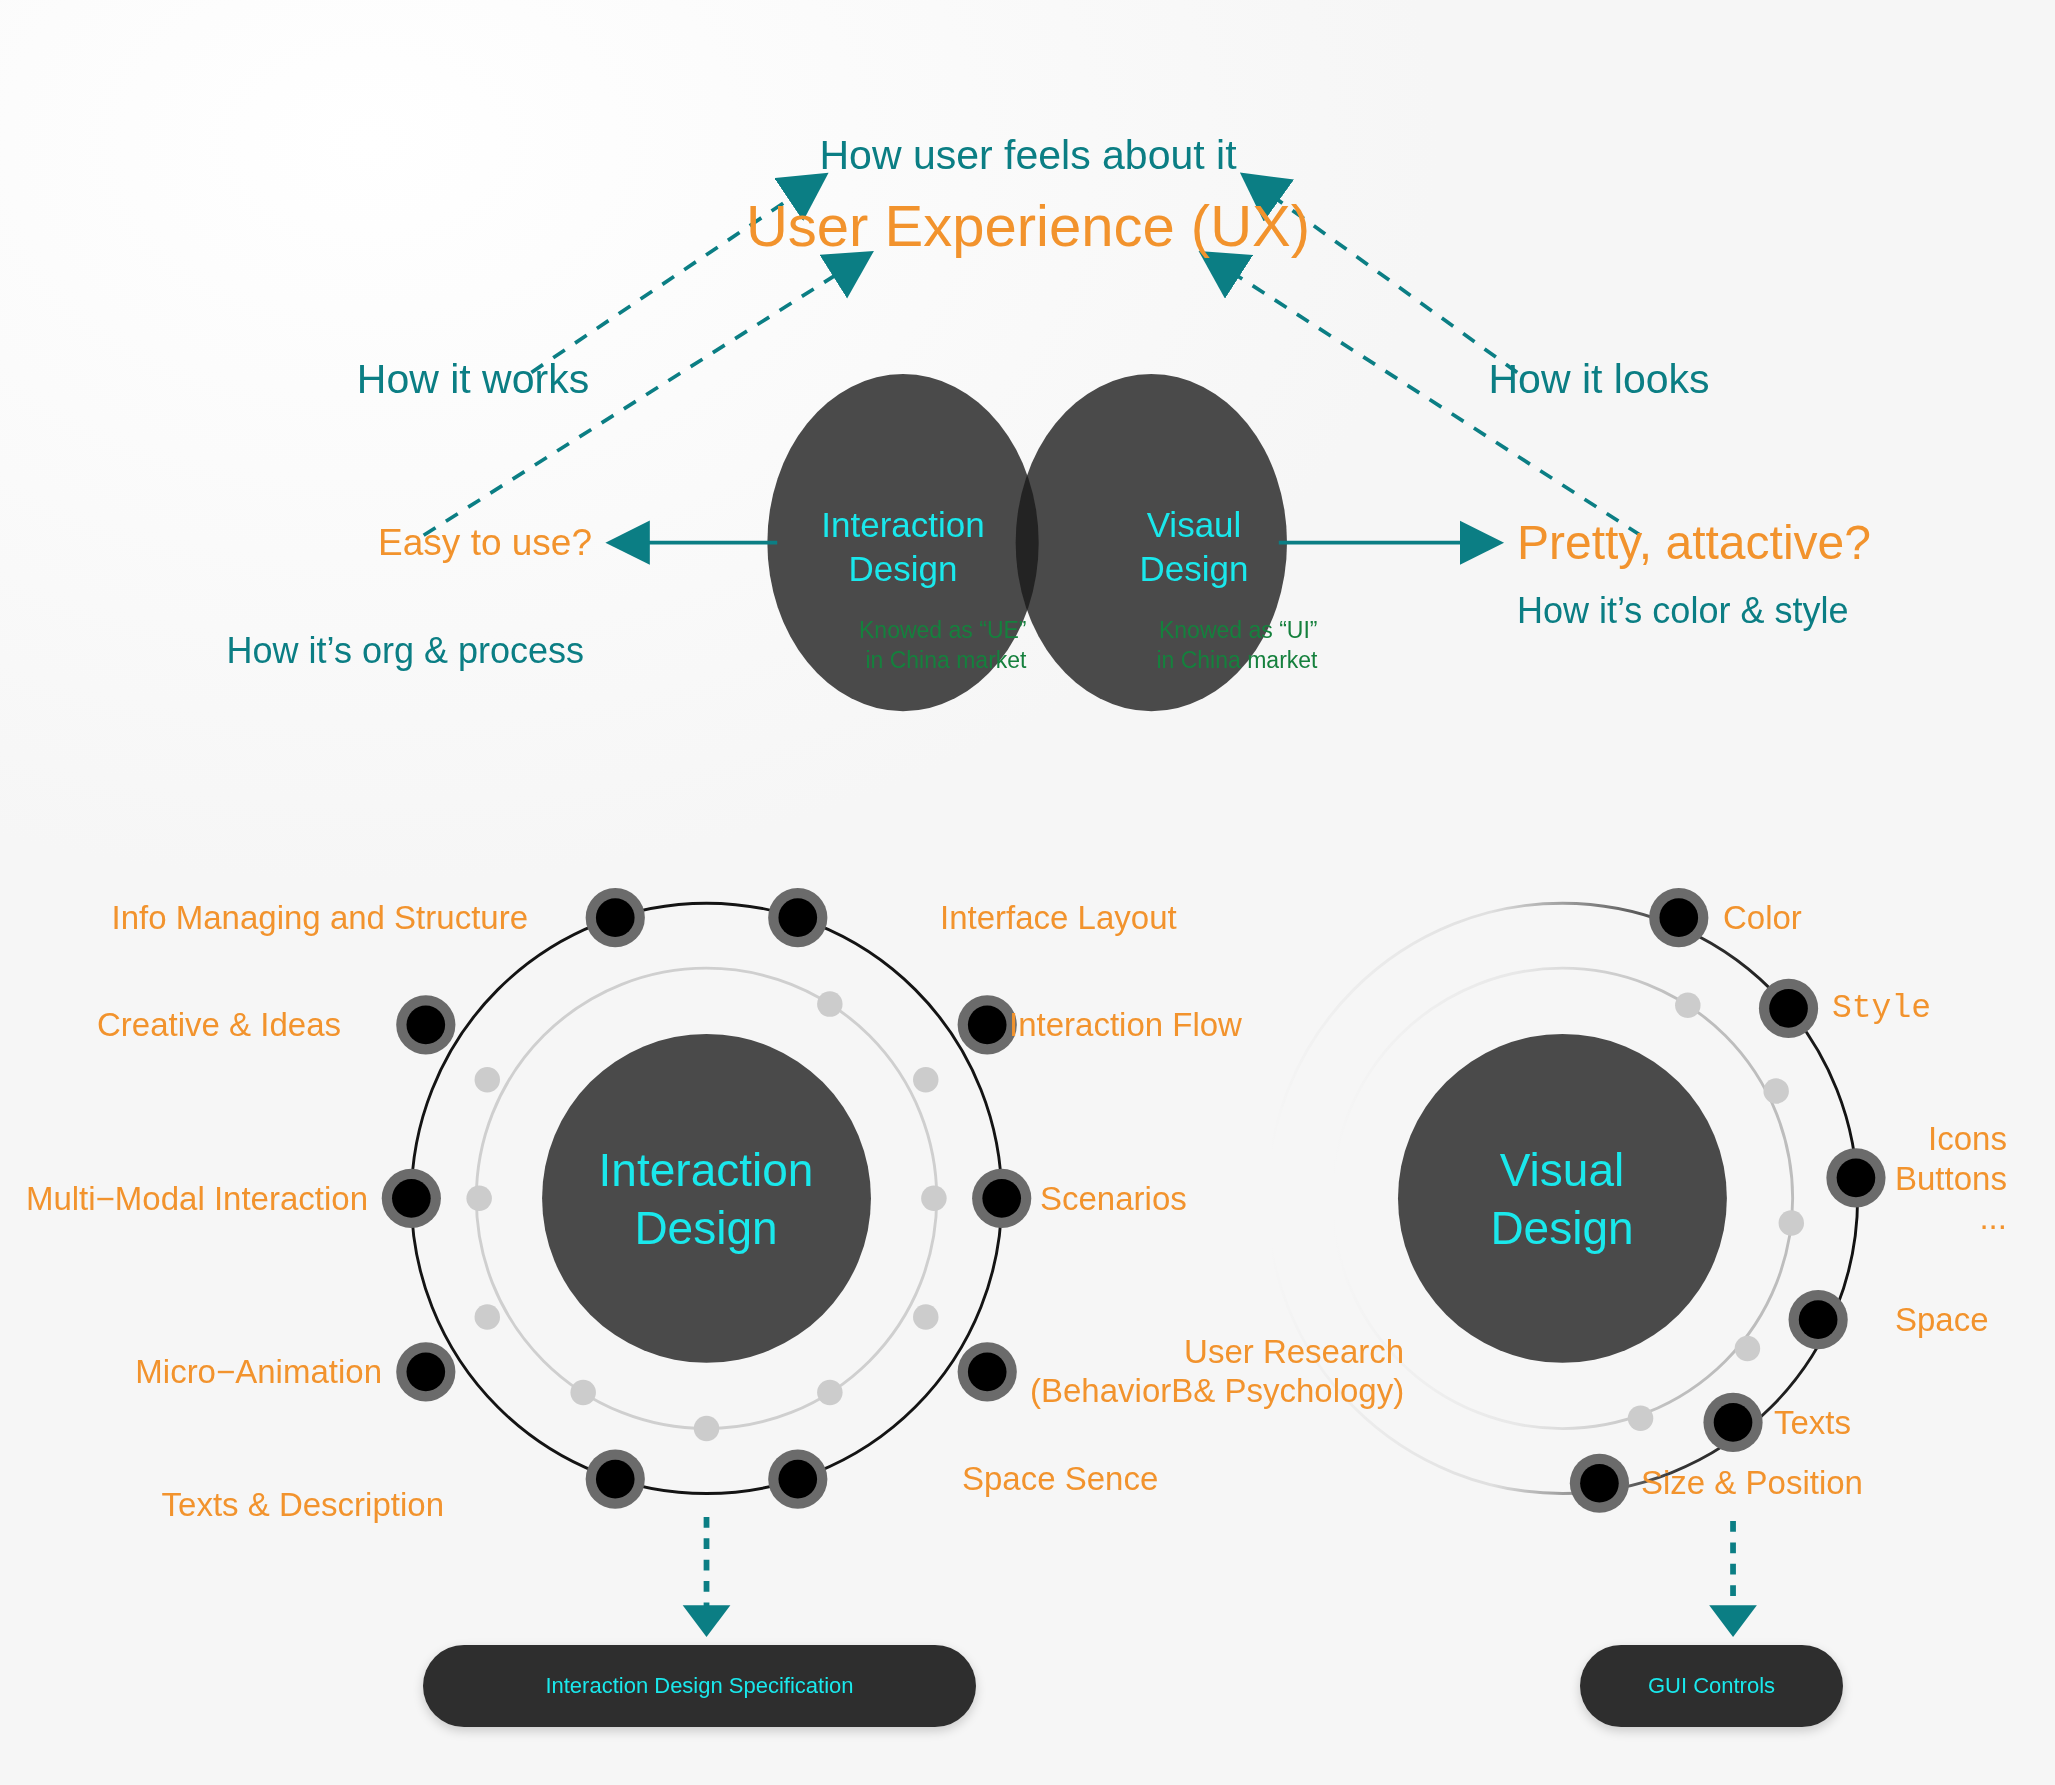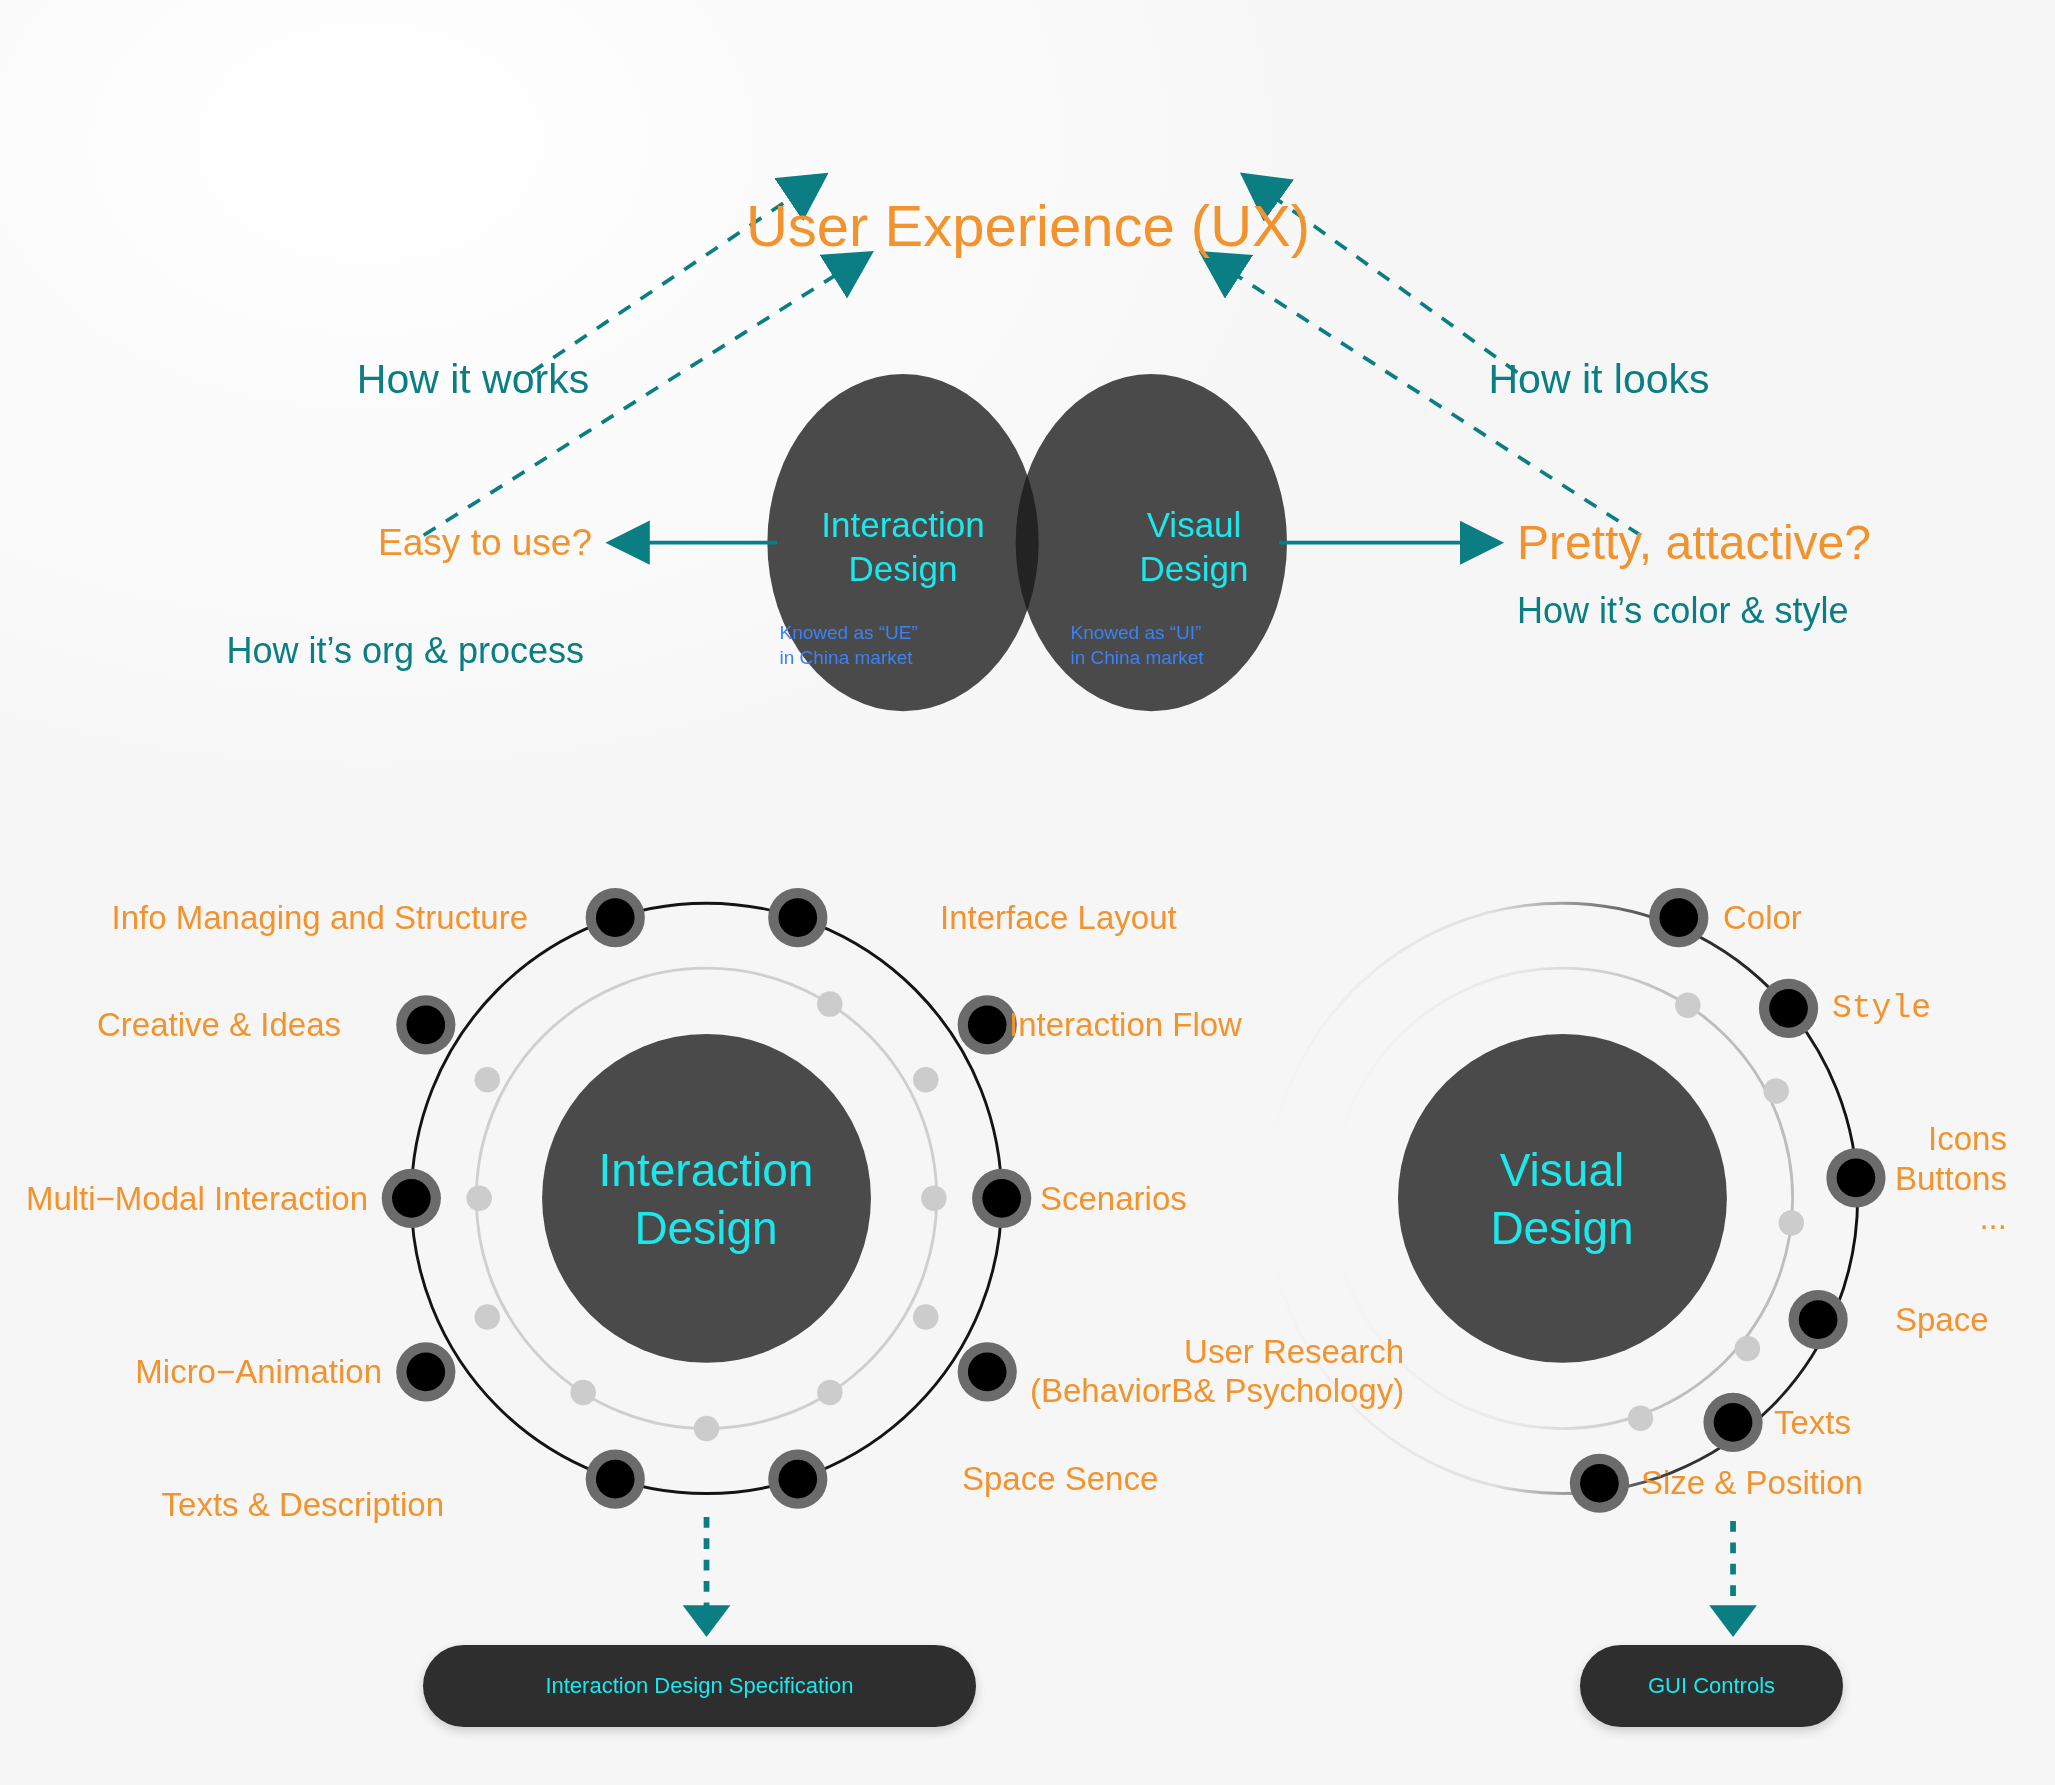--- a/index.html
+++ b/index.html
@@ -15,21 +15,21 @@
   #stage{position:absolute;left:0;top:0;width:2056px;height:1785px;}
   svg.layer{position:absolute;left:0;top:0;width:2056px;height:1785px;overflow:visible;}
   .lbl{position:absolute;white-space:nowrap;line-height:1.12;}
   .teal{color:#0b7e84;}
   .orange{color:#f2932d;}
   .t-lg{font-size:41px;}
   .t-md{font-size:36px;}
   .t-sm{font-size:33px;text-align:right;}
   .center-ttl{font-size:46px;color:#1ae8ec;text-align:center;line-height:1.25;}
   .venn-ttl{font-size:35px;color:#1ae8ec;text-align:center;line-height:1.25;}
-  .venn-sub{font-size:19px;color:#3b82f6;text-align:left;line-height:1.3;}
+  .venn-sub{font-size:23px;color:#15803d;text-align:right;line-height:1.3;}
   .pill{
     position:absolute;background:#2e2e2e;border-radius:82px;
     display:flex;align-items:center;justify-content:center;
     color:#1ae8ec;font-size:22px;
     box-shadow:0 4.1px 10.7px rgba(0,0,0,.18);
   }
   .anchor-c{transform:translate(-50%,-50%);}
   .anchor-r{transform:translate(-100%,-50%);}
   .anchor-l{transform:translate(0,-50%);}
 </style>
@@ -193,20 +193,21 @@
           </g>
       </g>
 
       <g>
         <line x1="4215" y1="3700" x2="4215" y2="3912" stroke="#0b7e84" stroke-width="14" stroke-dasharray="26 26"></line>
         <path d="M4157,3905 L4273,3905 L4215,3982 z" fill="#0b7e84"></path>
       </g>
     </g>
   </svg>
 
+  <div class="lbl teal t-lg anchor-c" style="left:1028px;top:156px;">How user feels about it</div>
 
   <div class="lbl orange anchor-c" style="left:1028px;top:226px;font-size:58px;">User Experience (UX)</div>
 
   <div class="lbl teal t-lg anchor-c" style="left:473px;top:380px;">How it works</div>
 
   <div class="lbl orange anchor-r" style="left:592px;top:543px;font-size:37px;">Easy to use?</div>
 
   <div class="lbl teal t-md anchor-r" style="left:584px;top:611px;margin-top:40px;">How it’s org &amp; process</div>
 
   <div class="lbl teal t-lg anchor-c" style="left:1599px;top:380px;">How it looks</div>

